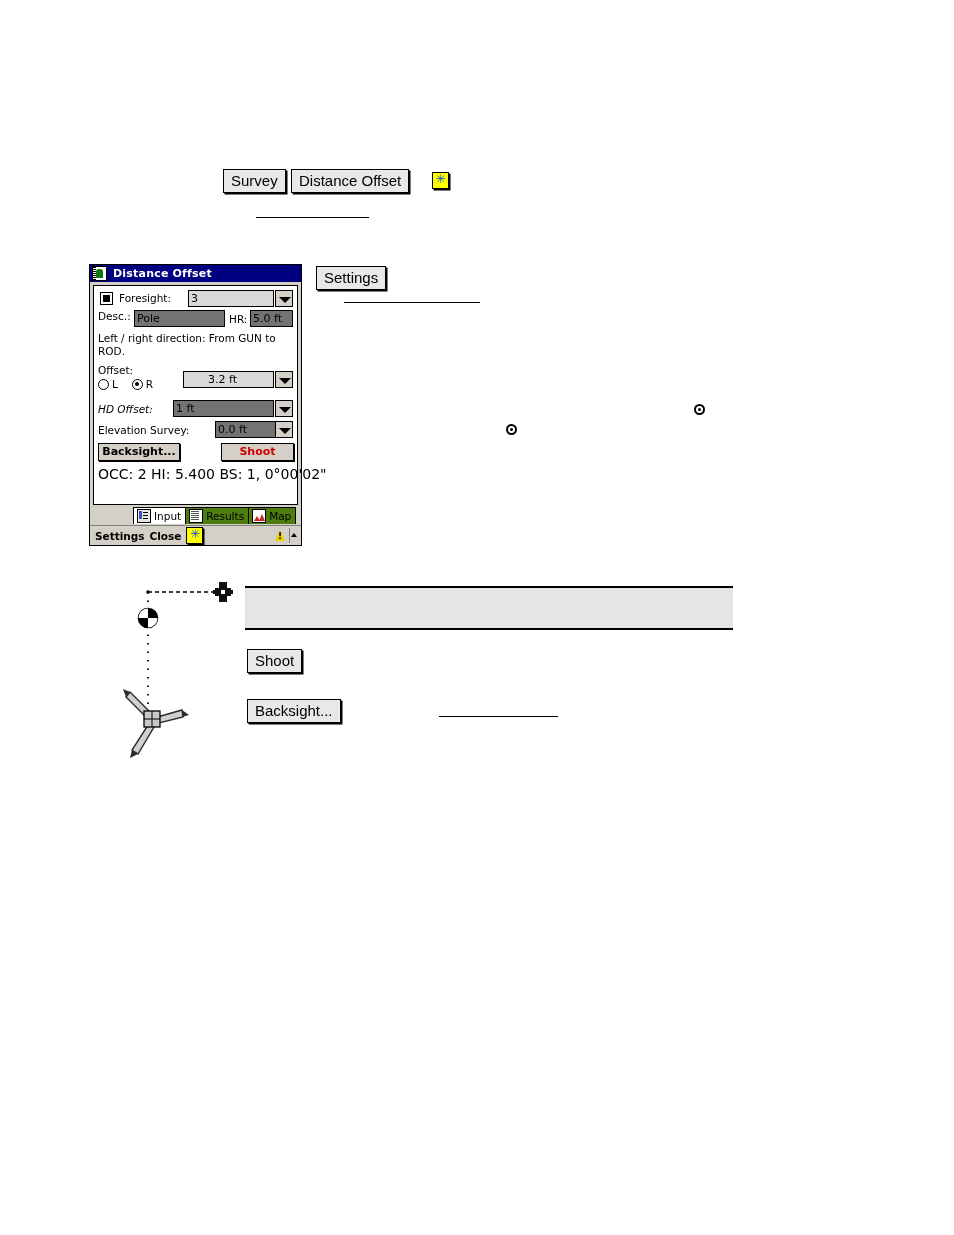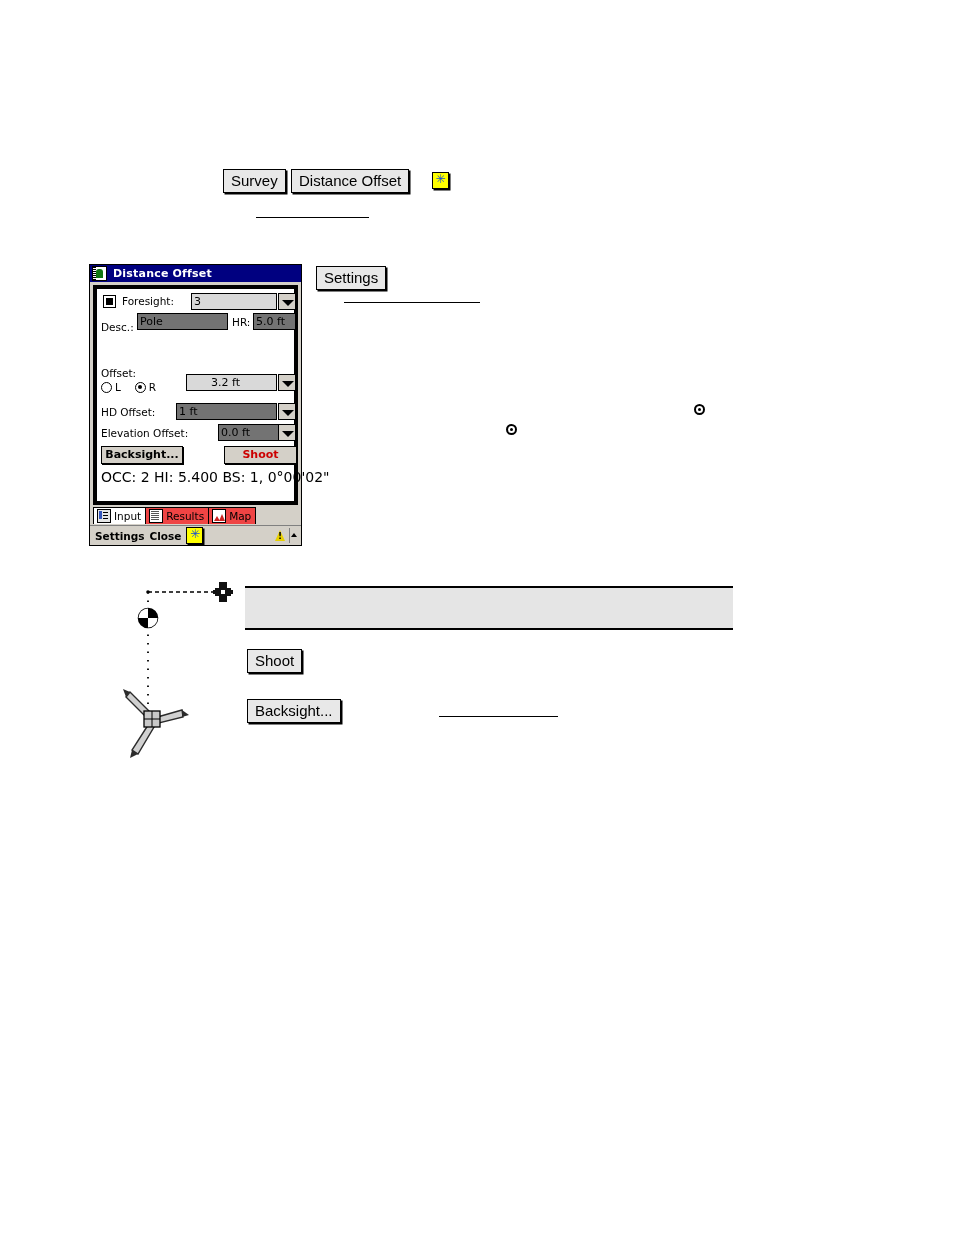--- a/index.html
+++ b/index.html
@@ -104,21 +104,21 @@
     position:absolute; left:0; top:0; width:3px; height:13px;
     background: repeating-linear-gradient(#000 0 1px, #fff 1px 2px);
   }
 
   #pda .body {
     background: #ffffff;
     position: absolute;
     left: 3px; top: 20px;
     width: 205px;
     height: 220px;
-    border: 4px solid #000000;
+    border: 1px solid #000000;
     box-sizing: border-box;
     background: #ffffff;
   }
 
   .row { position: absolute; display: flex; align-items: center; }
   .lbl {
     font-size: 10.5px;
     color: #000;
     font-family: "DejaVu Sans", sans-serif;
     white-space: nowrap;
@@ -204,31 +204,31 @@
     left: 3px; top: 240px;
     width: 205px; height: 19px;
     background: #d4d0c8;
     display: flex;
     align-items: flex-end;
   }
   .tab {
     height: 17px;
     border: 1px solid #000;
     border-bottom: none;
-    background: #ef4444;
+    background: #4d7c0f;
     display: flex;
     align-items: center;
     gap: 3px;
     padding: 0 4px 0 3px;
     font-size: 10.5px;
     font-family: "DejaVu Sans", sans-serif;
     box-sizing: border-box;
     margin-right: -1px;
   }
-  .tab.active { background: #ffffff; }
+  .tab.active { background: #ffffff; margin-left: 40px; }
   .tabicon {
     width: 12px; height: 12px;
     border: 1px solid #000;
     background: #ffffff;
     position: relative;
     flex: none;
     overflow: hidden;
   }
   .tabicon.inputi { background:#e6e6e6; }
   .tabicon.inputi::before{
@@ -348,41 +348,42 @@
 
   <div class="body">
 
     <div class="row" style="left:7px; top:6px; width:192px;">
       <div class="sqbullet"></div>
       <div class="lbl" style="margin-left:7px;">Foresight:</div>
     </div>
     <div class="field gray" style="position:absolute; left:94px; top:4px; width:86px;">3</div>
     <div class="ddbtn" style="position:absolute; left:181px; top:4px;"></div>
 
-    <div class="lbl" style="position:absolute; left:4px; top:32px;">Desc.:</div>
+    <div class="lbl" style="position:absolute; left:4px; top:24px;">Desc.:</div>
     <div class="field" style="position:absolute; left:40px; top:24px; width:91px;">Pole</div>
     <div class="lbl" style="position:absolute; left:135px; top:27px;">HR:</div>
     <div class="field" style="position:absolute; left:156px; top:24px; width:43px;">5.0 ft</div>
 
+    <div class="lbl" style="position:absolute; left:4px; top:46px; width:196px; white-space:normal; line-height:13px;">Left / right direction:  From GUN to ROD.</div>
 
     <div class="lbl" style="position:absolute; left:4px; top:78px;text-align:right;">Offset:</div>
     <div class="row" style="left:4px; top:92px;">
       <div class="radio"></div>
       <div class="lbl" style="margin-left:3px;">L</div>
       <div class="radio on" style="margin-left:14px;"></div>
       <div class="lbl" style="margin-left:3px;">R</div>
     </div>
     <div class="field gray" style="position:absolute; left:89px; top:85px; width:91px;padding-left:24px;">3.2 ft</div>
     <div class="ddbtn" style="position:absolute; left:181px; top:85px;"></div>
 
-    <div class="lbl" style="position:absolute; left:4px; top:117px;">HD Offset:</div>
+    <div class="lbl" style="position:absolute; left:4px; top:117px;font-style:italic;">HD Offset:</div>
     <div class="field" style="position:absolute; left:79px; top:114px; width:101px;">1 ft</div>
     <div class="ddbtn" style="position:absolute; left:181px; top:114px;"></div>
 
-    <div class="lbl" style="position:absolute; left:4px; top:138px;">Elevation Offset:</div>
+    <div class="lbl" style="position:absolute; left:4px; top:138px;">Elevation Survey:</div>
     <div class="field" style="position:absolute; left:102px; top:135px; width:78px;margin-left:19px;">0.0 ft</div>
     <div class="ddbtn" style="position:absolute; left:181px; top:135px;"></div>
 
     <div class="pdabtn" style="position:absolute; left:4px; top:157px; width:82px;">Backsight...</div>
     <div class="pdabtn shoot" style="position:absolute; left:127px; top:157px; width:73px;">Shoot</div>
 
     <div class="statusline" style="left:4px; top:180px;">OCC: 2  HI: 5.400  BS: 1, 0°00'02"</div>
   </div>
 
   <div class="tabs">

